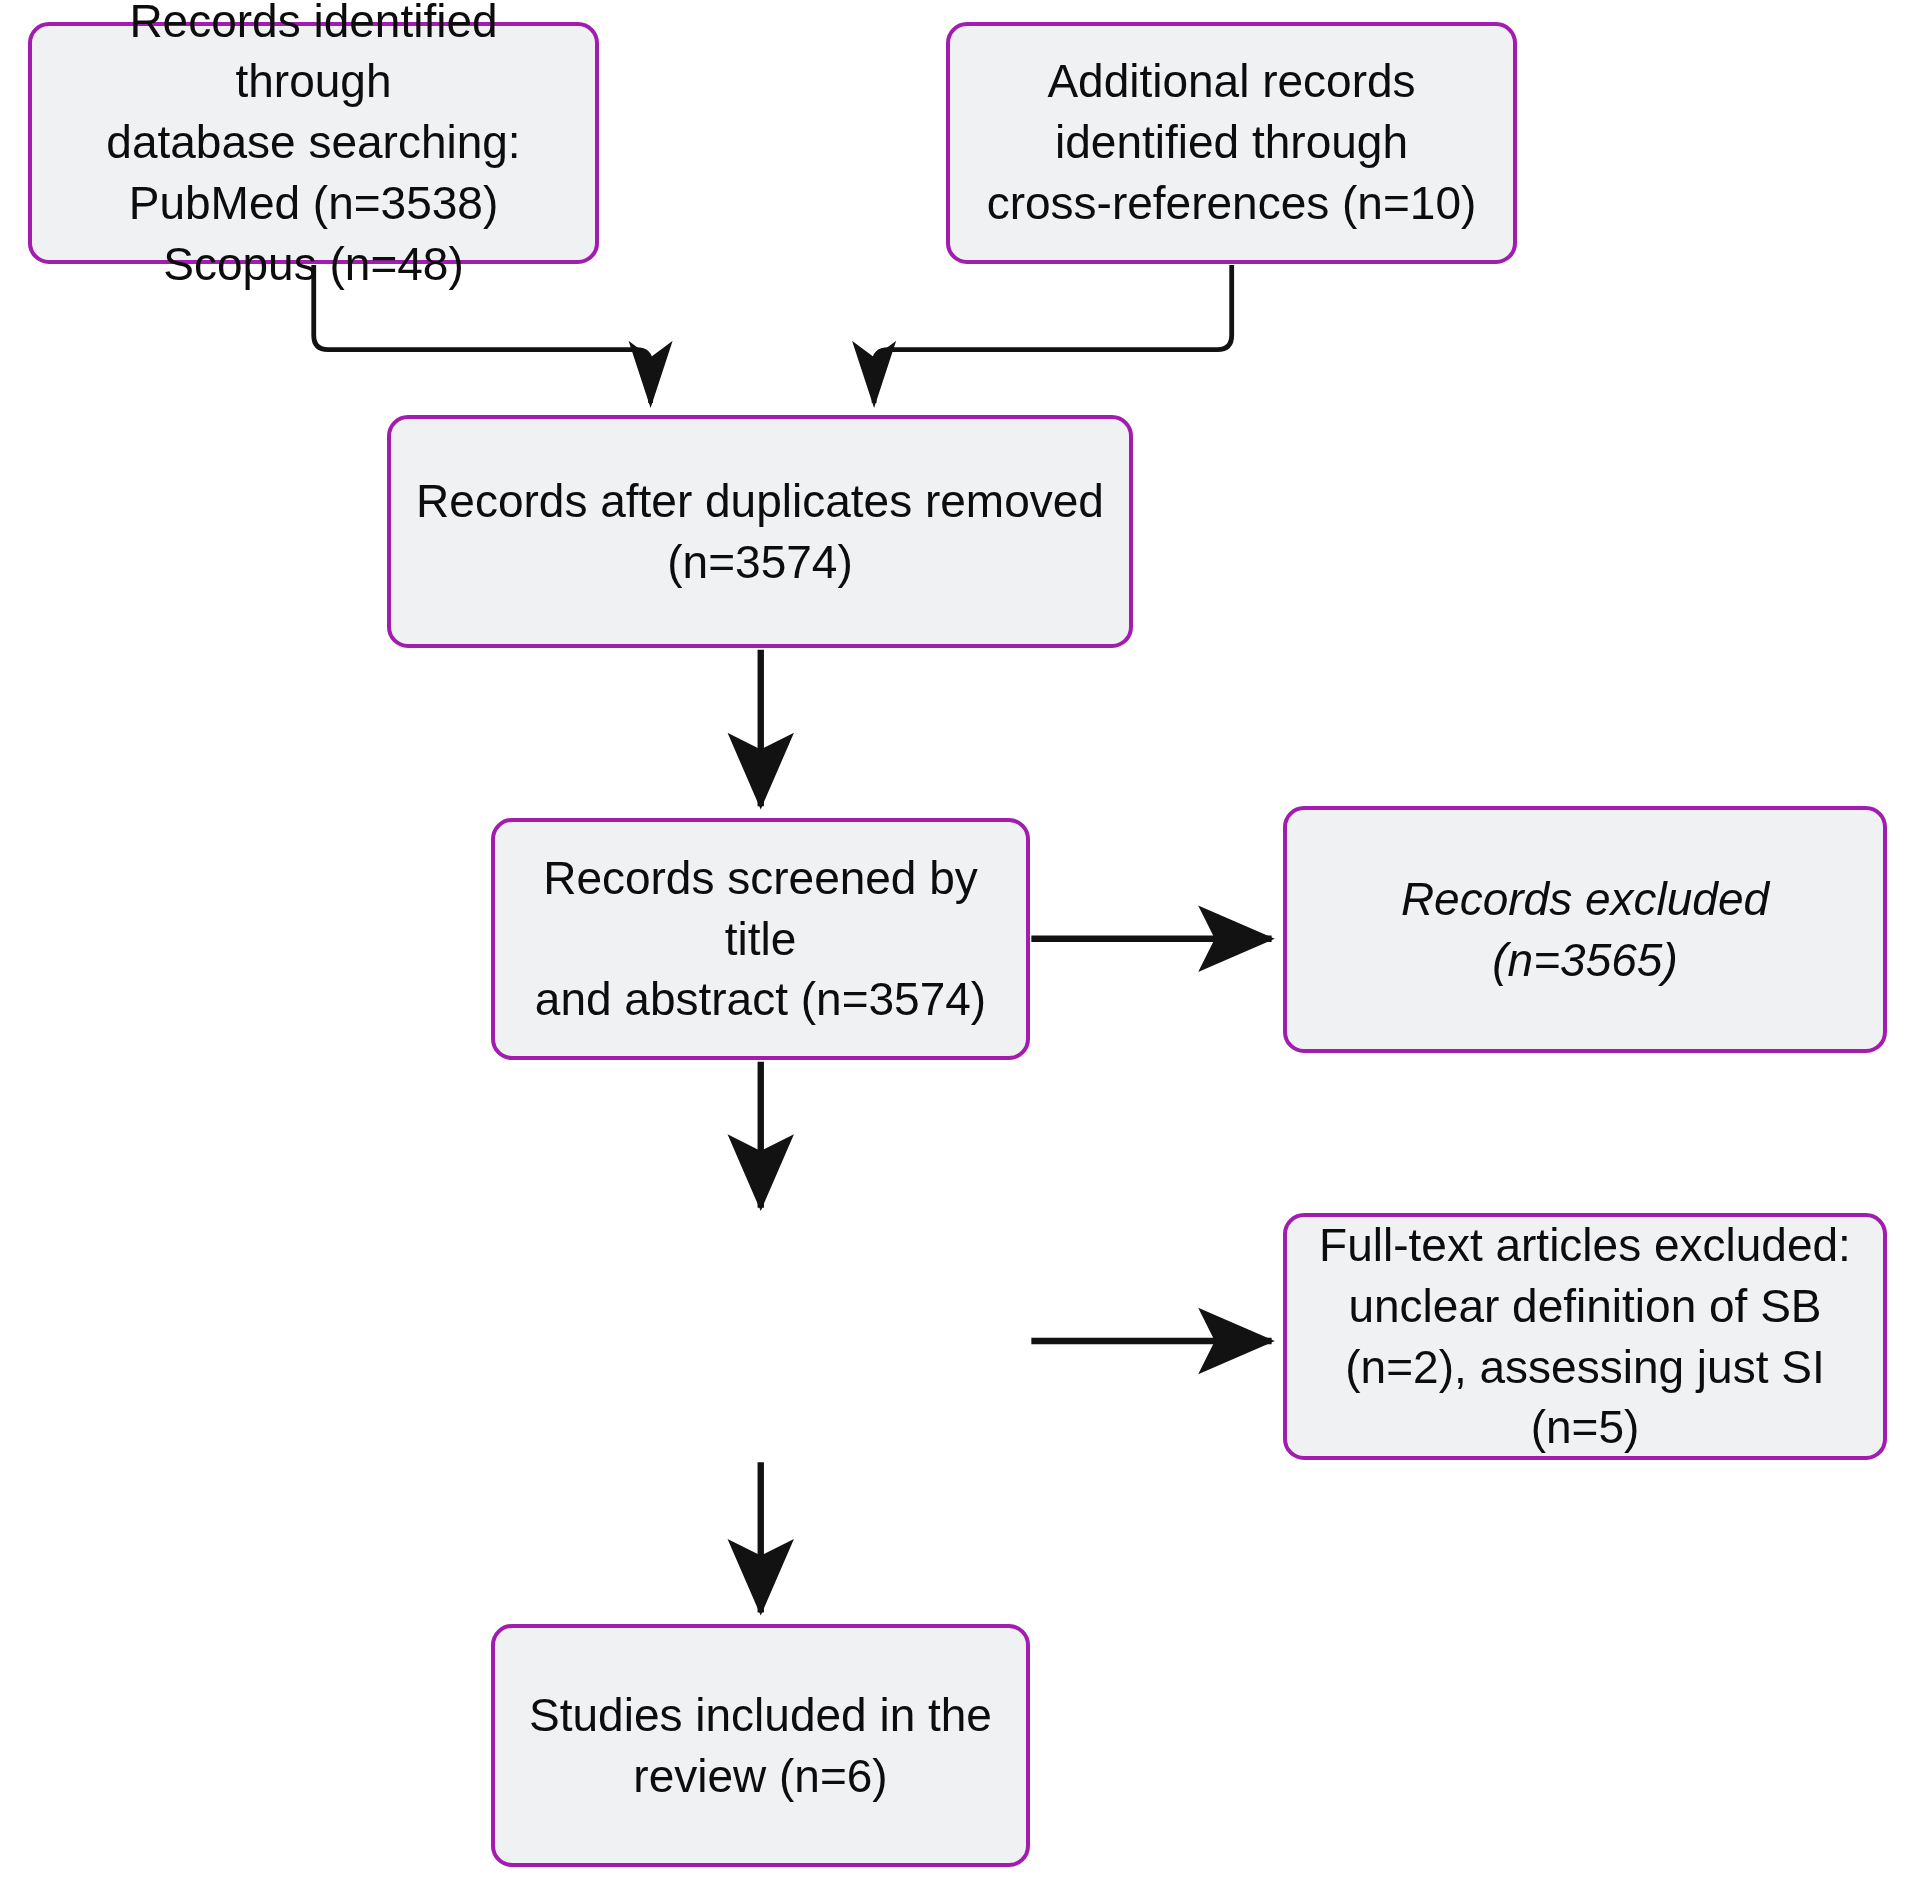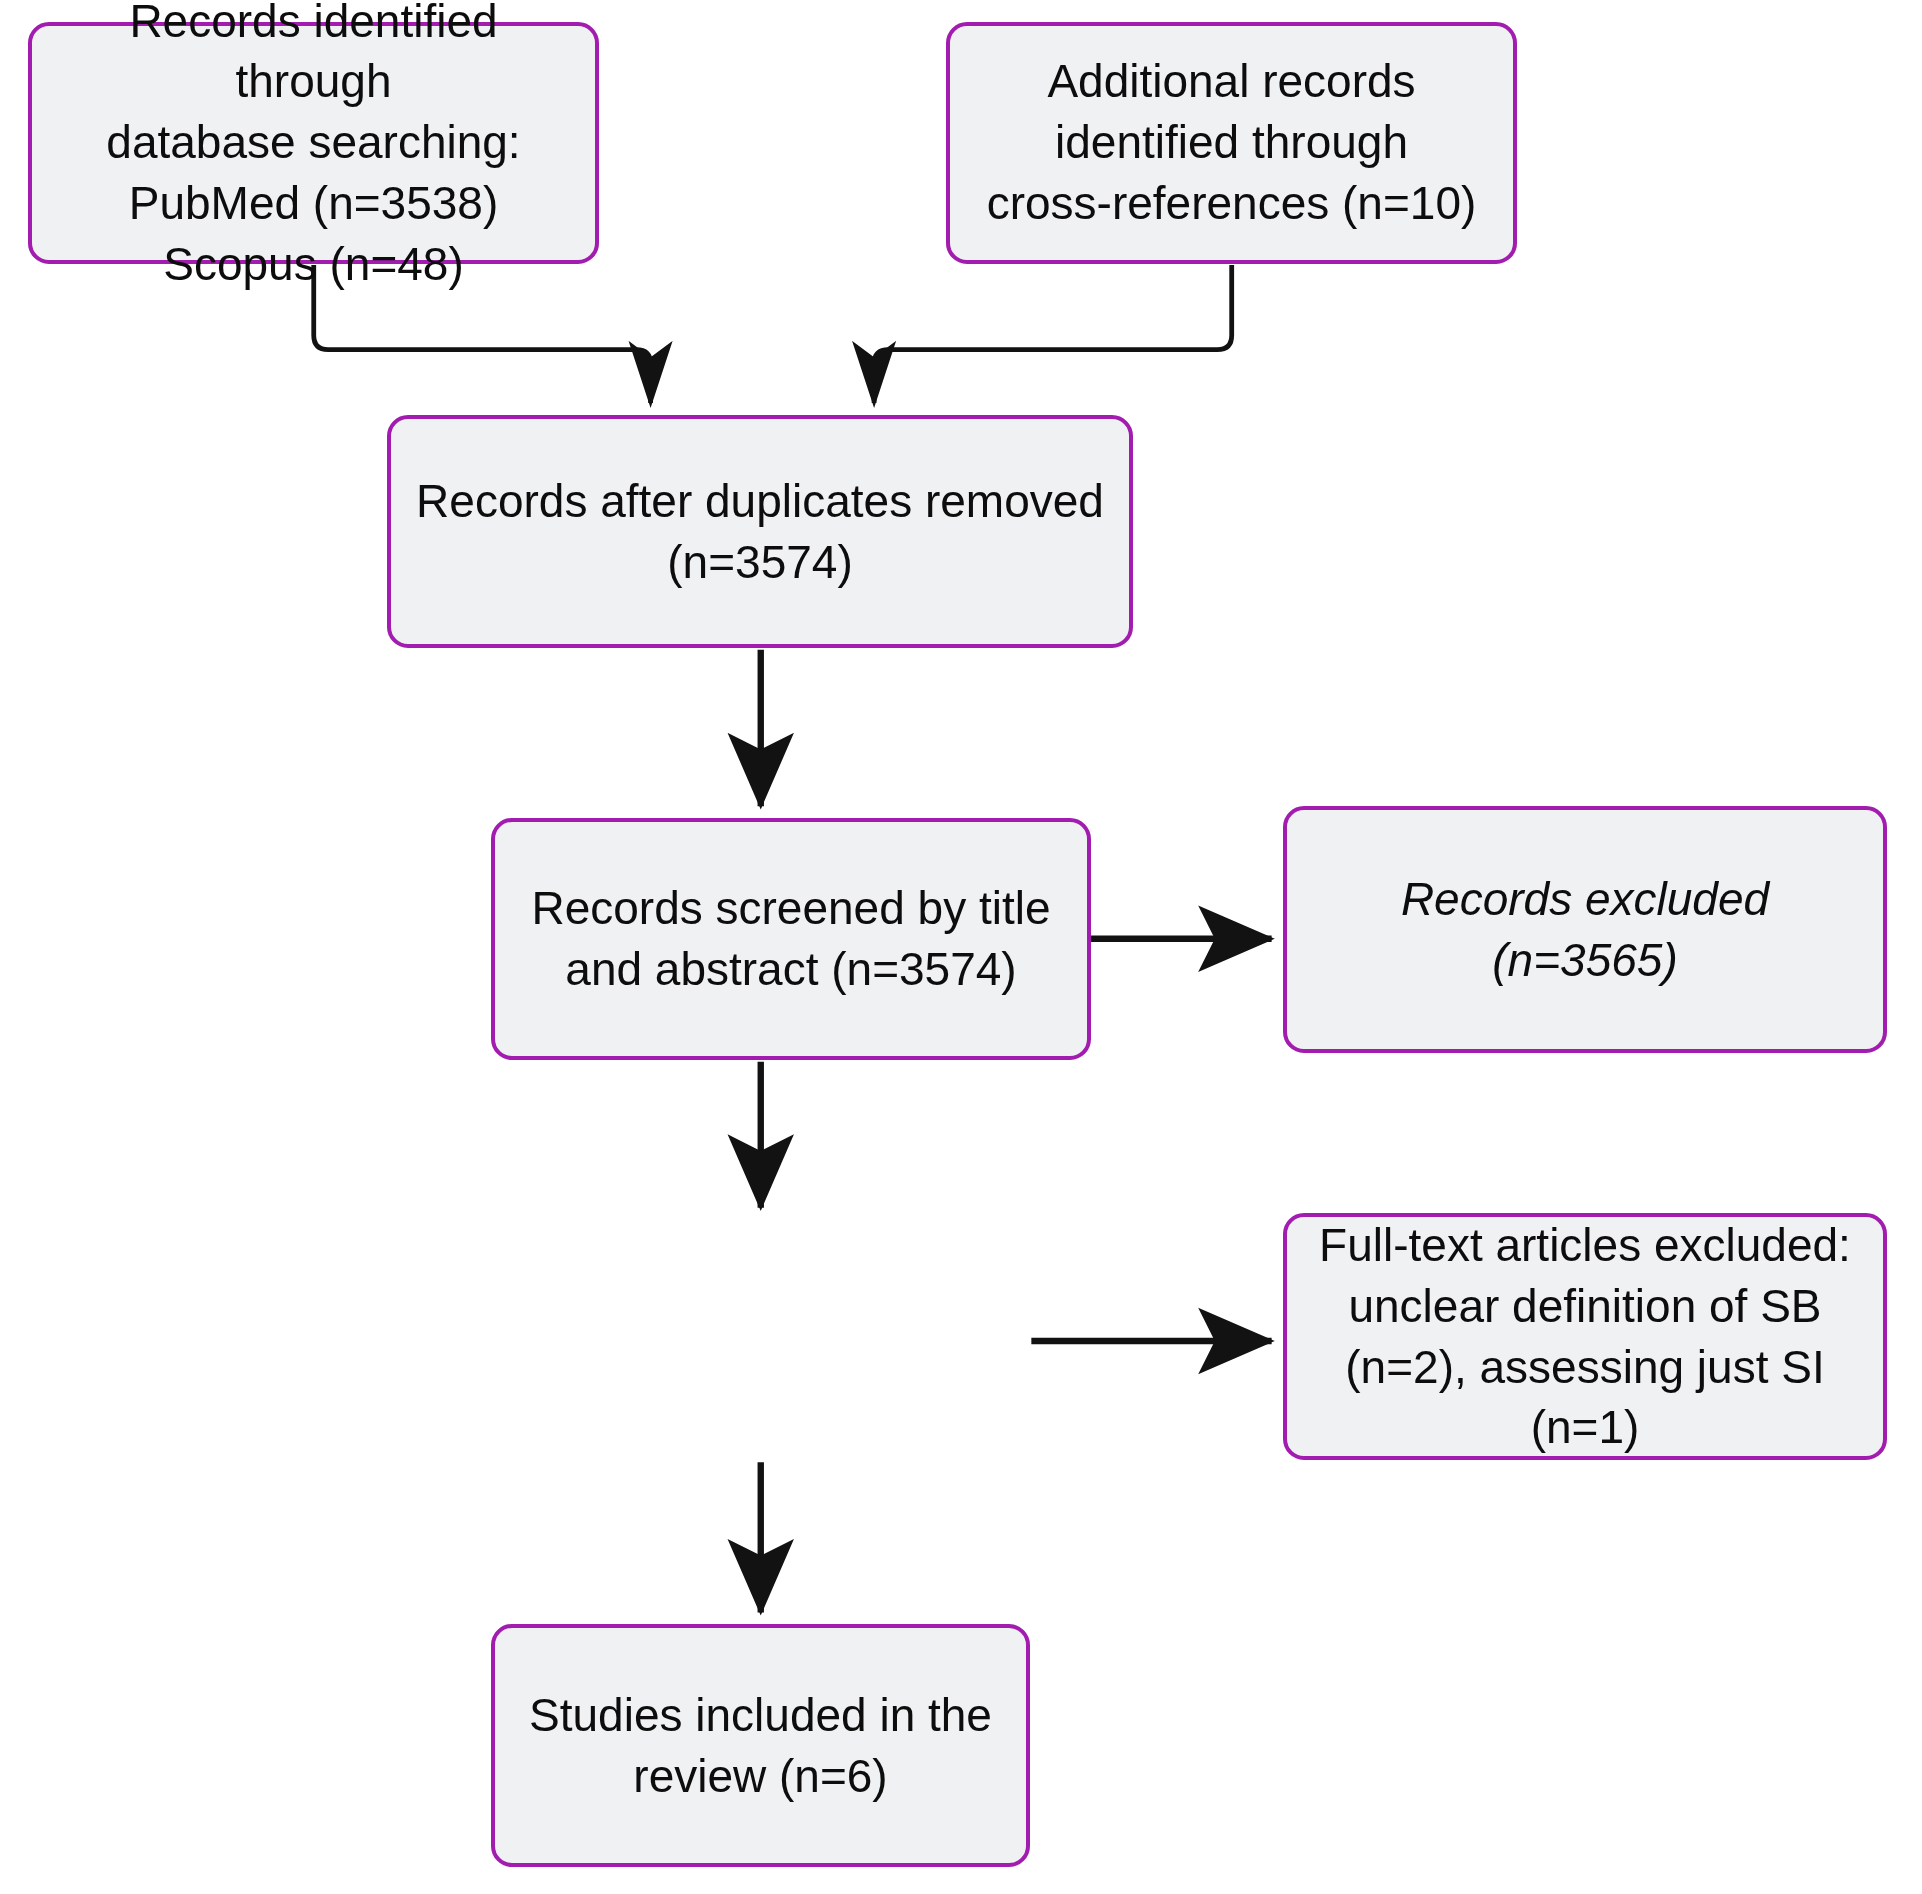--- a/index.html
+++ b/index.html
@@ -47,21 +47,21 @@
   .node-text {
     display: block;
     width: 100%;
     white-space: pre-line;
   }
 
   
   #node-db-search      { left: 28px;   top: 21.5px;   width: 571px; height: 242px; }
   #node-cross-refs     { left: 946px; top: 21.5px;   width: 571px; height: 242px; }
   #node-dedup          { left: 387px;  top: 415px;  width: 746px; height: 233px; }
-  #node-screened       { left: 491px;  top: 818px; width: 600px; height: 242px; }
+  #node-screened       { left: 491px;  top: 818px; width: 539px; height: 242px; }
   #node-rec-excluded   { left: 1283px; top: 806px; width: 604px; height: 247px; font-style: italic; }
   #node-fulltext       { left: 491px;  top: 1219px; width: 539px; height: 241px; }
   #node-ft-excluded    { left: 1283px; top: 1213px; width: 604px; height: 247px; }
   #node-included       { left: 491px;  top: 1624px; width: 539px; height: 243px; }
 </style>
 </head>
 <body>
 
 <div id="diagram-root">
 
@@ -114,21 +114,21 @@
   </div>
 
   <div class="node" id="node-rec-excluded">
     <span class="node-text">Records excluded (n=3565)</span>
   </div>
 
 
   <div class="node" id="node-ft-excluded">
     <span class="node-text">Full-text articles excluded:
 unclear definition of SB
-(n=2), assessing just SI (n=1)</span>
+(n=2), assessing just SI (n=5)</span>
   </div>
 
   <div class="node" id="node-included">
     <span class="node-text">Studies included in the
 review (n=6)</span>
   </div>
 
 </div>
 
 

